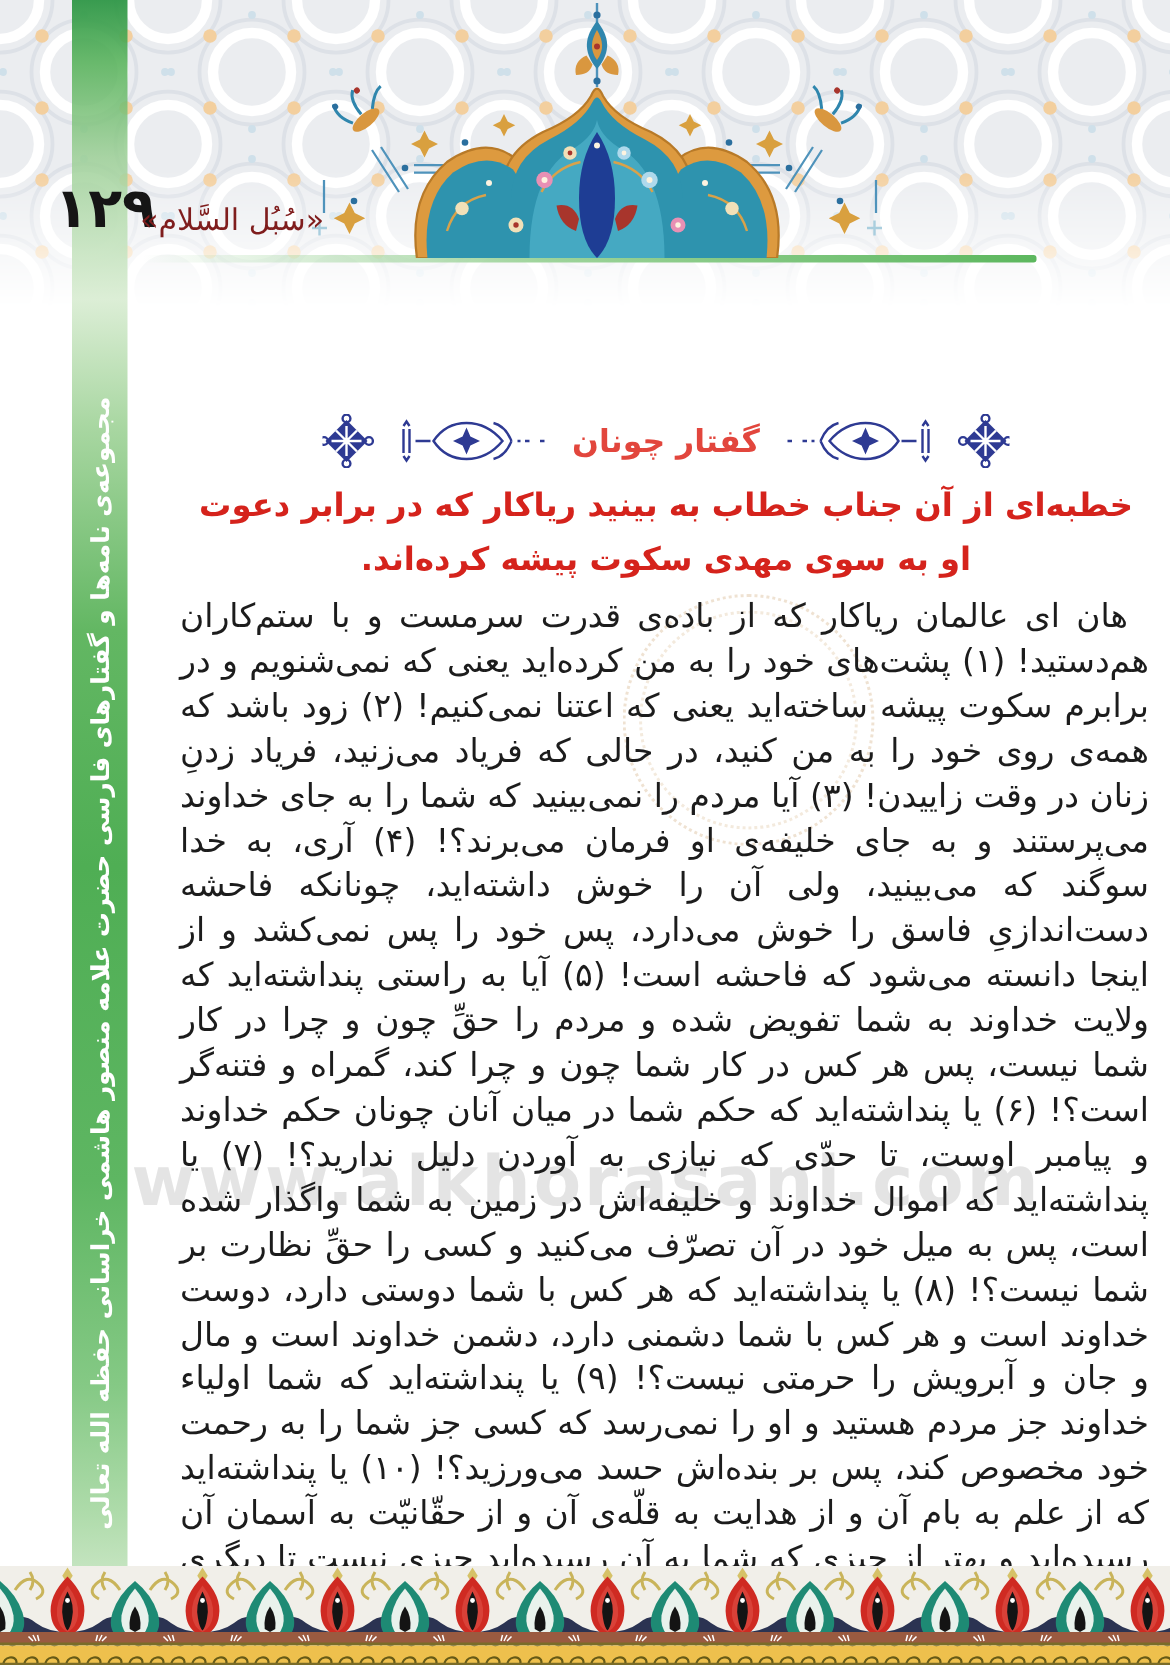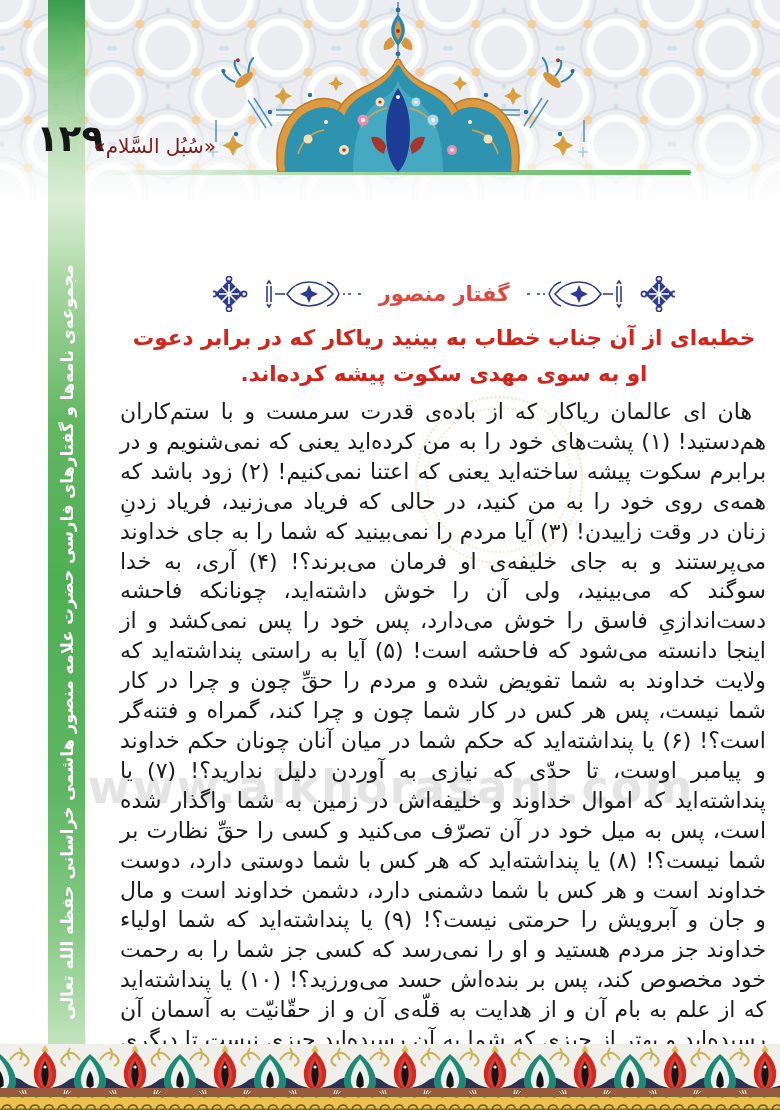--- a/index.html
+++ b/index.html
@@ -240,21 +240,21 @@
           <path d="M127,11 L141,25 M141,11 L127,25 M134,8 V28 M124,18 H144"></path>
         </g>
         <g stroke="#2e3a93" stroke-width="1.6" fill="none">
           <circle cx="134" cy="3" r="2.6"></circle>
             <circle cx="134" cy="33" r="2.6"></circle>
           <circle cx="119" cy="18" r="2.6"></circle>
             <circle cx="149" cy="18" r="2.6"></circle>
         </g>
       </g>
     </svg>
-    <span class="section-title">گفتار منصور</span>
+    <span class="section-title">گفتار چونان</span>
     <svg width="150" height="36" viewBox="0 0 150 36" style="transform:scaleX(-1)">
       <g stroke="#2e3a93" fill="none" stroke-width="1.6">
         <path d="M2,18 h6 M12,18 h8" stroke-dasharray="3 3"></path>
         <path d="M24,18 Q28,8 36,6 M24,18 Q28,28 36,30"></path>
         <path d="M30,18 Q40,6 54,6 Q68,6 76,18 Q68,30 54,30 Q40,30 30,18 Z"></path>
         <path d="M78,18 h10 M92,10 v16 M96,10 v16 M92,8 l2,-3 2,3 M92,28 l2,3 2,-3"></path>
       </g>
       <path d="M54,9 l2.6,6 6.4,3 -6.4,3 -2.6,6 -2.6,-6 -6.4,-3 6.4,-3 z" fill="#2e3a93"></path>
       <g>
         <path d="M134,4 L148,18 L134,32 L120,18 Z" fill="#2e3a93"></path>

